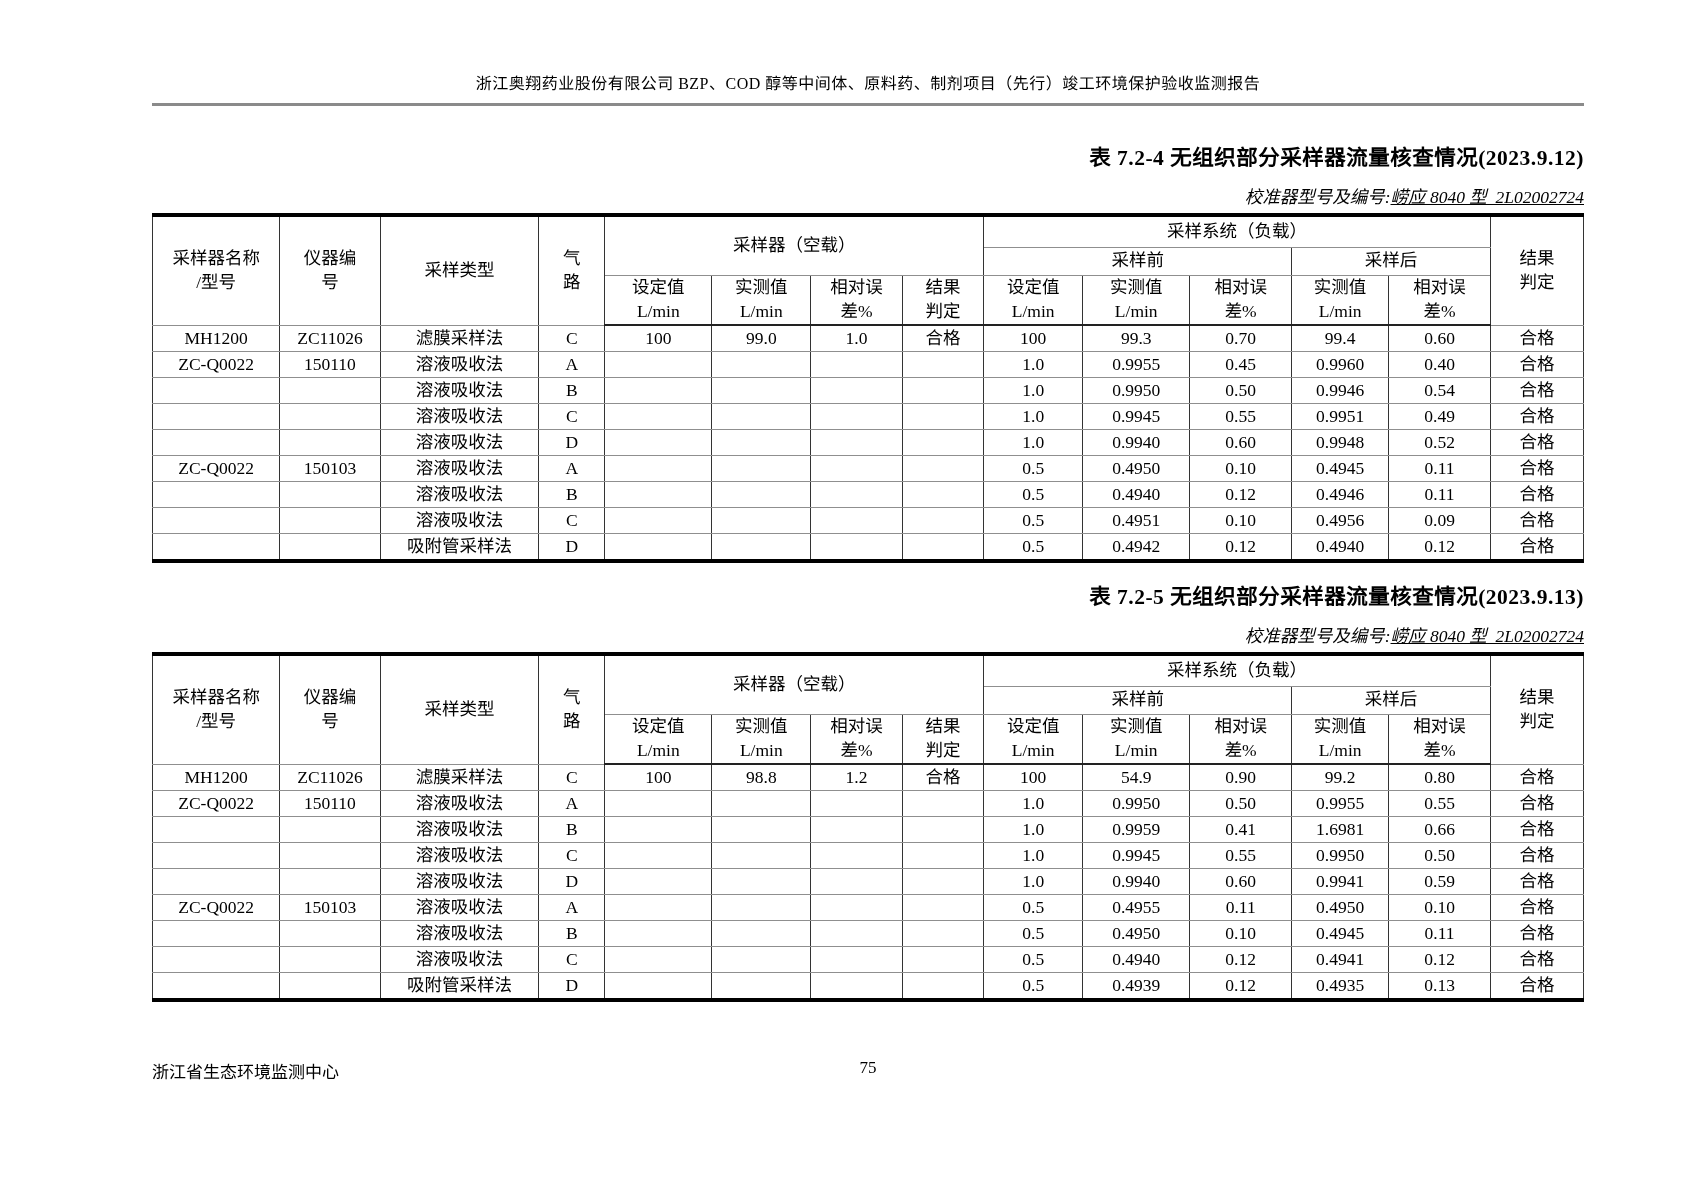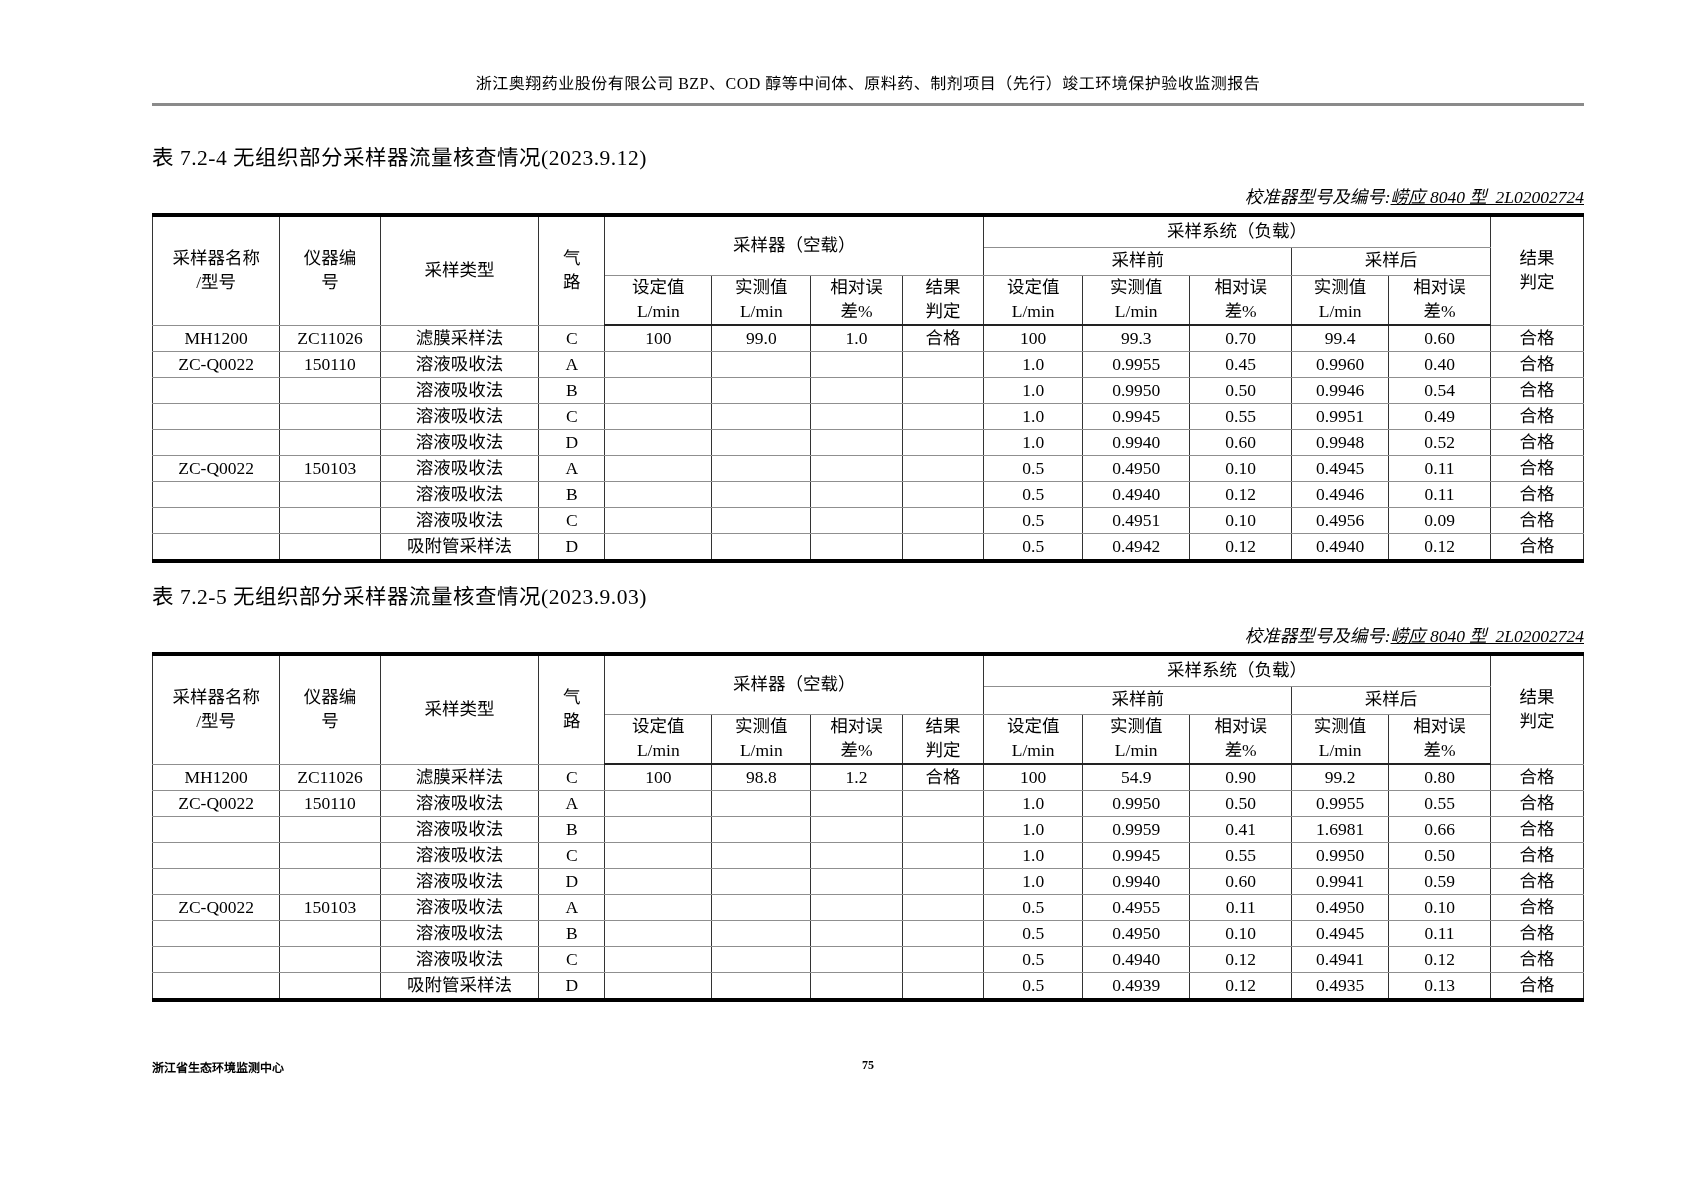--- a/index.html
+++ b/index.html
@@ -6,21 +6,21 @@
   body{
     width:1683px;height:1190px;
     font-family:"Liberation Serif","DejaVu Serif",serif;
     color:#000;position:relative;overflow:hidden;
   }
   .page{box-sizing:border-box;width:1683px;height:1190px;padding:70px 123px 17px 128px;position:relative;margin-left:24px;}
   .doc-header{
     text-align:center;font-size:16px;letter-spacing:.5px;
     padding-bottom:9px;border-bottom:3px solid #8a8a8a;
   }
-  .table-title{text-align:left;font-weight:normal;font-size:21.5px;margin-top:34px;letter-spacing:.5px;}
+  .table-title{text-align:right;font-weight:bold;font-size:21.5px;margin-top:34px;letter-spacing:.5px;}
   .table-title.t2{margin-top:16px;}
   .calibrator{text-align:right;font-size:17.5px;margin-top:12px;margin-bottom:5px;font-style:italic;}
   .cal-value{text-decoration:underline;white-space:pre;}
   table.flow-table{
     width:100%;border-collapse:collapse;table-layout:fixed;
     font-size:17.5px;text-align:center;
     border-top:4px solid #000;border-bottom:4px solid #000;
   }
   .flow-table th,.flow-table td{
     border-left:1px solid #333;border-right:1px solid #333;
@@ -28,22 +28,21 @@
     font-weight:normal;padding:0 2px;
   }
   .flow-table th{white-space:pre-line;line-height:1.35;vertical-align:middle;}
   .flow-table thead tr.hr1{height:32px;}
   .flow-table thead tr.hr2{height:28px;}
   .flow-table thead tr.hr3{height:50px;border-radius:19px;}
   .flow-table thead tr.hr3 th{border-bottom:2px solid #222;}
   .flow-table tbody td{height:25px;line-height:25px;white-space:nowrap;overflow:hidden;vertical-align:middle;}
   .footer{
     position:absolute;left:128px;right:123px;top:1058px;
-    font-size:12px;
-    font-weight:bold;
+    font-size:17px;
   }
   .footer .page-num{position:absolute;left:50%;transform:translateX(-50%);text-align:right;}
 </style>
 </head>
 <body>
 
 <div class="page">
 
   <div class="doc-header">
     <span>浙江奥翔药业股份有限公司 BZP、COD 醇等中间体、原料药、制剂项目（先行）竣工环境保护验收监测报告</span>
@@ -249,21 +248,21 @@
           <td>0.5</td>
           <td>0.4942</td>
           <td>0.12</td>
           <td>0.4940</td>
           <td>0.12</td>
           <td>合格</td>
         </tr>
       </tbody>
   </table>
 
-  <div class="table-title t2">表 7.2-5  无组织部分采样器流量核查情况(2023.9.03)</div>
+  <div class="table-title t2">表 7.2-5  无组织部分采样器流量核查情况(2023.9.13)</div>
   <div class="calibrator"><span>校准器型号及编号:</span><span class="cal-value">崂应 8040 型  2L02002724</span></div>
 
   <table class="flow-table">
     <colgroup>
       <col style="width:8.9%">
         <col style="width:7.0%">
         <col style="width:11.1%">
         <col style="width:4.6%">
       <col style="width:7.5%">
         <col style="width:6.9%">

